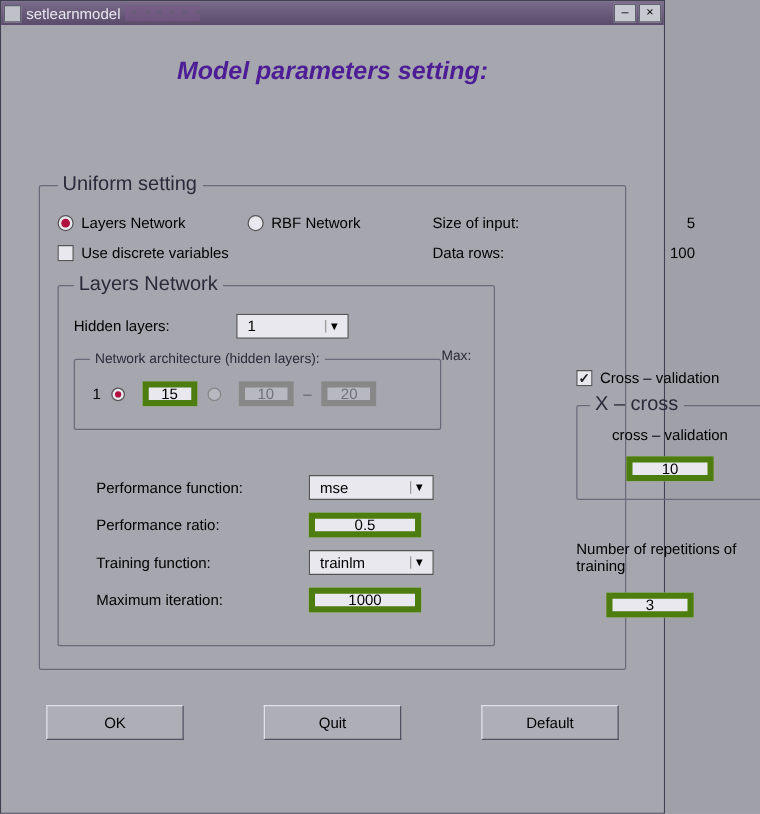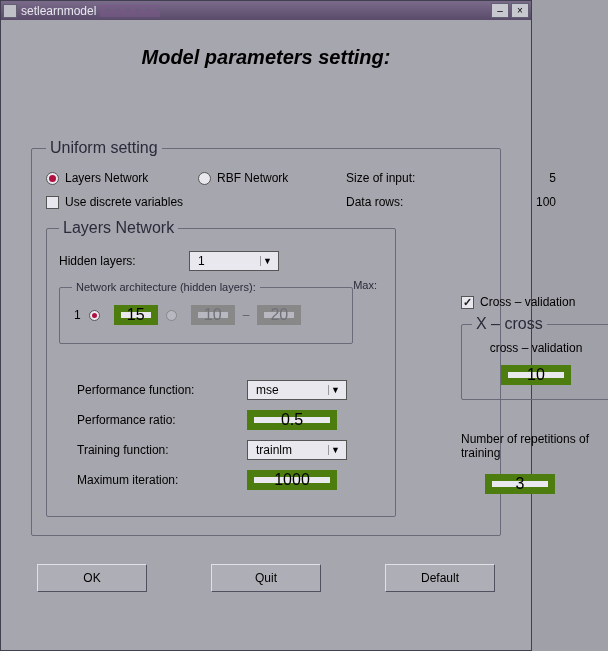--- a/index.html
+++ b/index.html
@@ -50,21 +50,21 @@
     cursor: pointer;
   }
   .content {
     flex: 1;
     background: #a6a6ae;
     padding: 18px 30px 20px 30px;
     position: relative;
   }
   .heading {
     text-align: center;
-    color: #000000;
+    color: #4c1d95;
     font-size: 20px;
     font-weight: bold;
     font-style: italic;
     margin: 8px 0 70px 0;
   }
   fieldset {
     border: 1px solid #6a6a7a;
     border-radius: 2px;
     padding: 10px 12px 16px 12px;
     margin: 0;
@@ -107,24 +107,24 @@
     min-width: 90px;
   }
   .select .arrow {
     width: 14px; text-align: center; border-left: 1px solid #999;
     font-size: 9px;
   }
   .arch-fs legend { font-size: 11px; }
   .arch-inner { display: flex; align-items: center; gap: 8px; padding: 2px 2px; }
   .num-field {
     width: 44px; height: 20px;
-    border: 7px solid #4d7c0f;
+    border: 5px solid #4d7c0f;
     background: #e8e8ee;
     display: inline-flex; align-items: center; justify-content: center;
-    font-size: 16px;
+    font-size: 12px;
   }
   .num-field.disabled { background: #b8b8c0; color: #707078; border-color: #888; }
   .radio.small { width: 11px; height: 11px; }
   .radio.small.selected::after { width: 5px; height: 5px; }
   .radio.disabled { background: #b8b8c0; border-color: #888; }
   .dash { color: #606068; }
   .max-label { position: relative; left: -6px; top: -2px; font-size: 11px; color: #2a2a3a; }
   .perf-block { margin-top: 36px; margin-left: 18px; }
   .perf-row { display: flex; align-items: center; margin-bottom: 10px; }
   .perf-row .lbl { width: 170px; }

